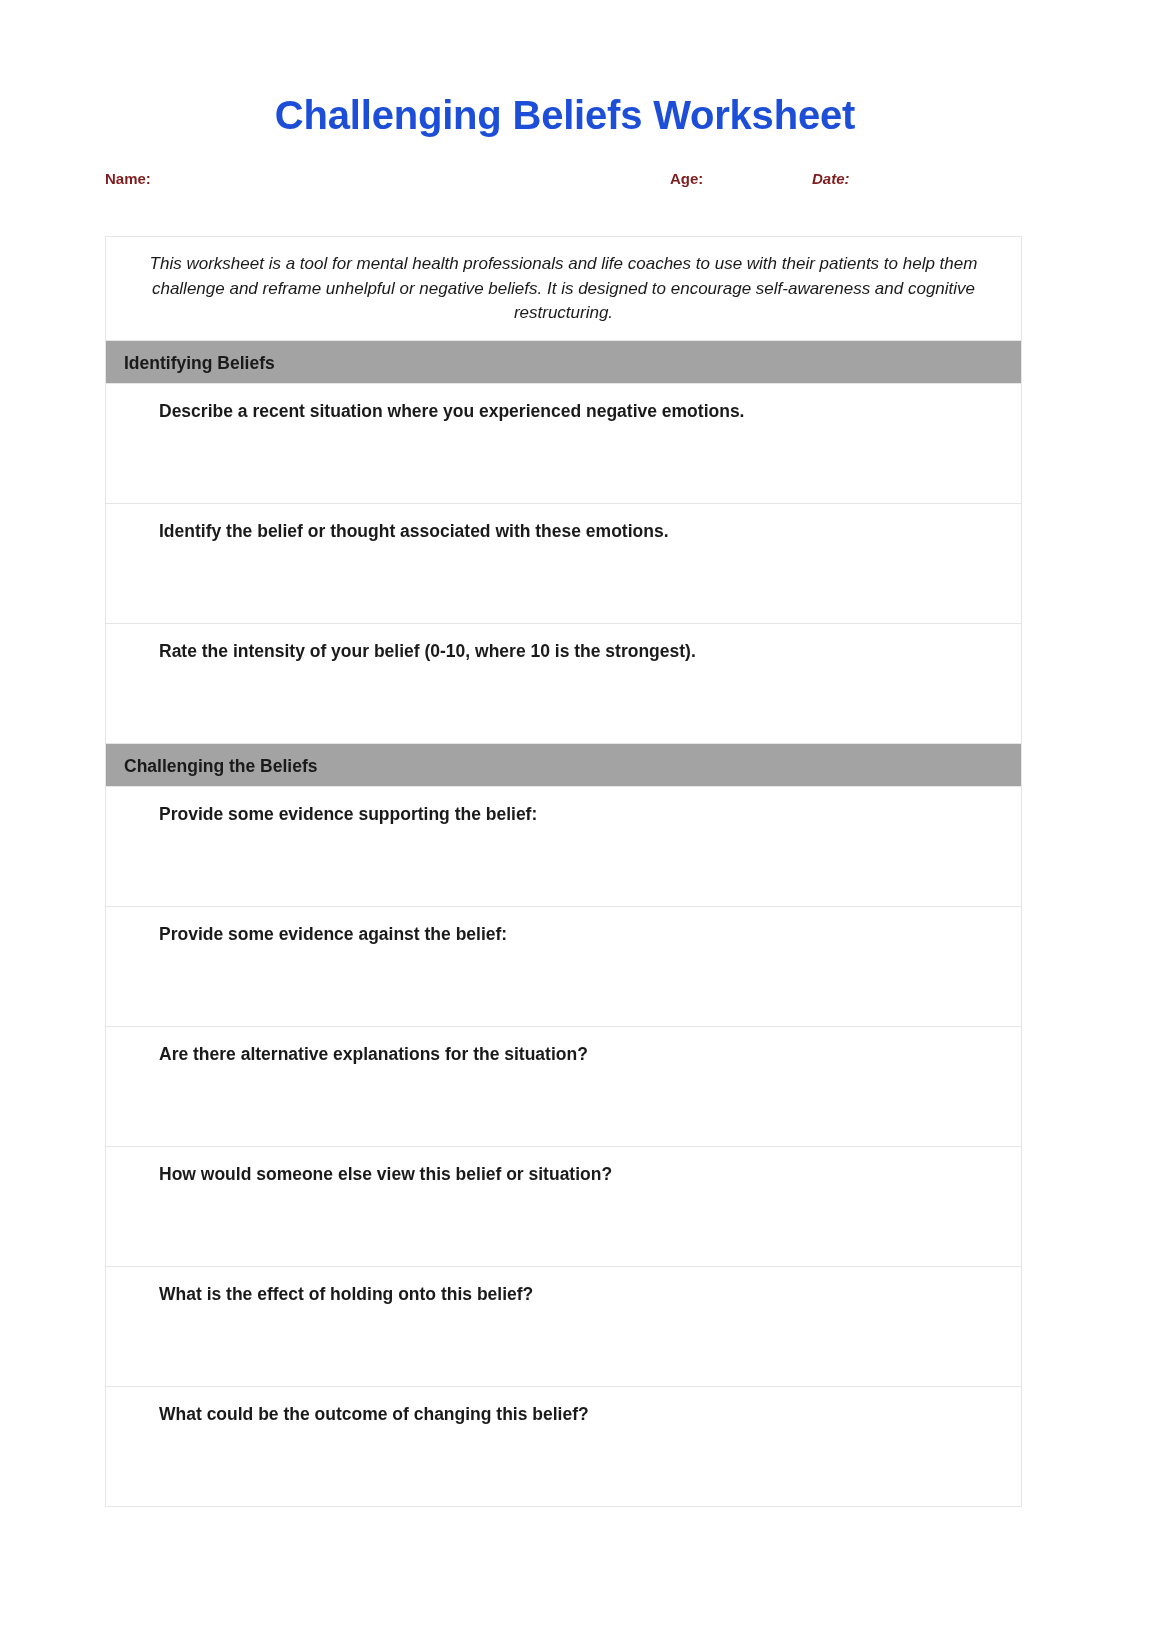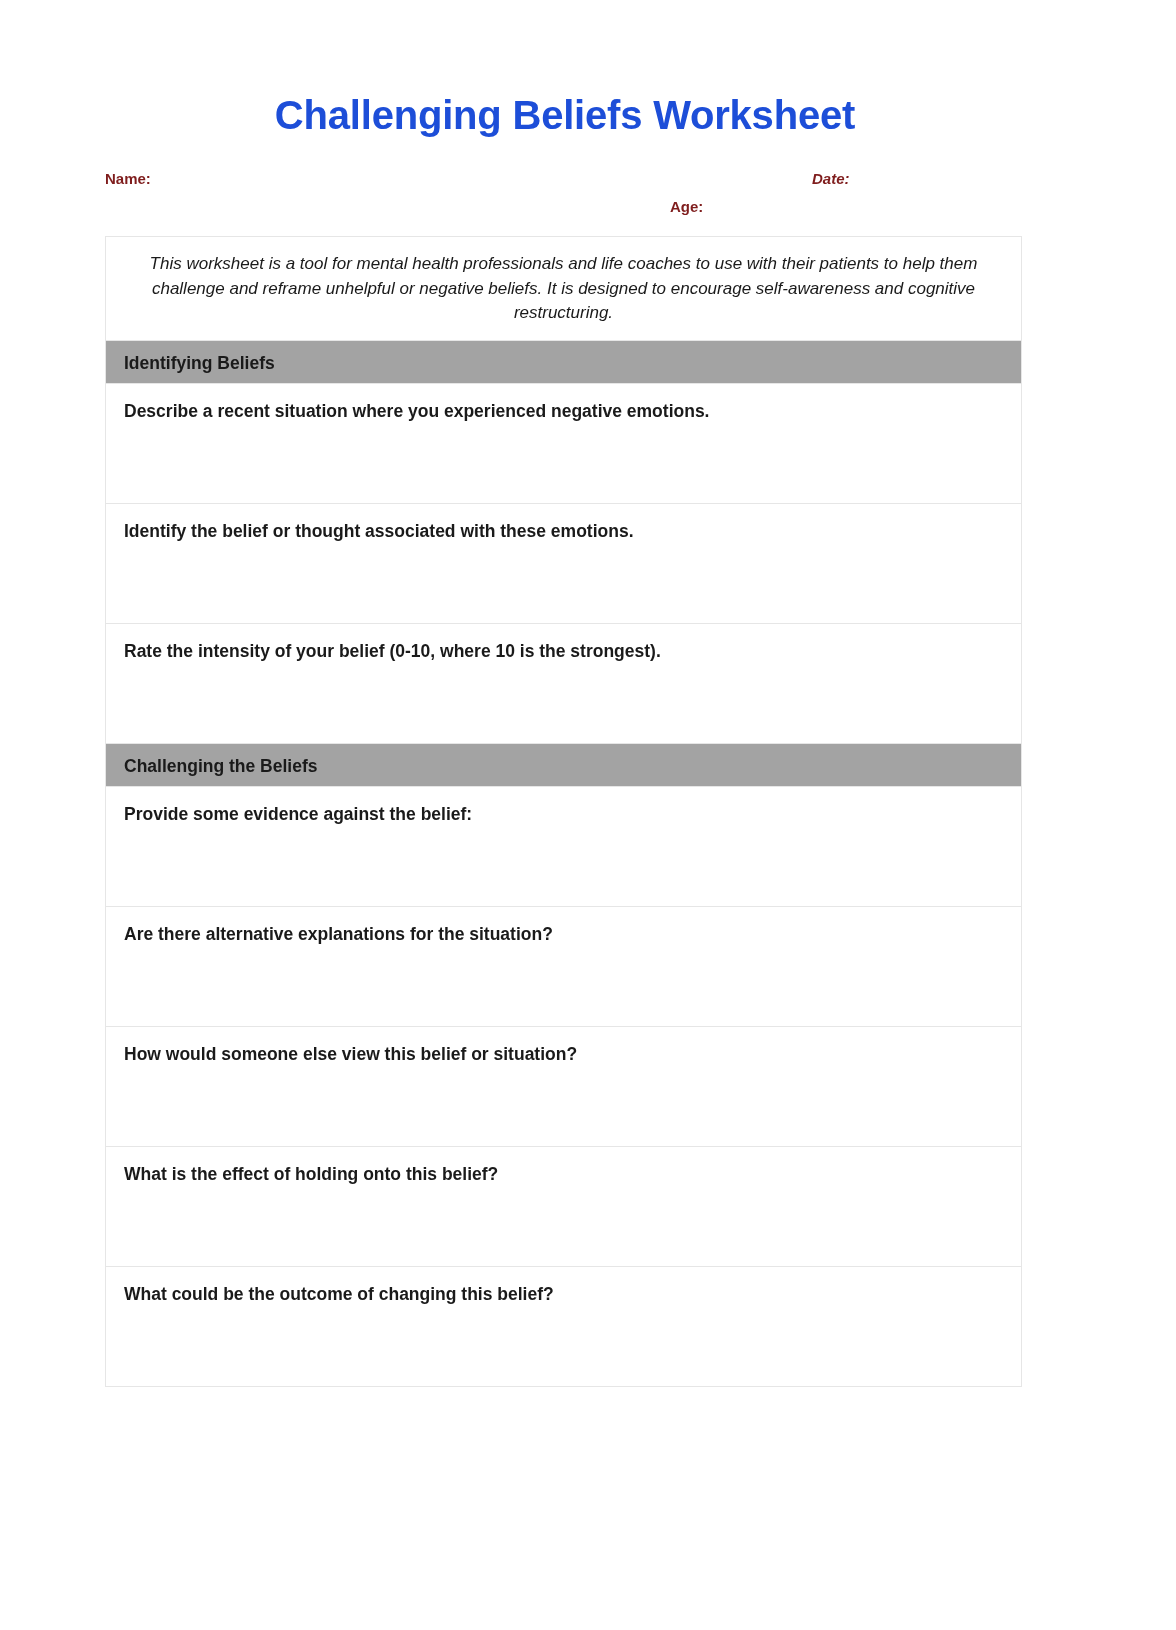--- a/index.html
+++ b/index.html
@@ -46,21 +46,21 @@
   }
   .identity-field {
     position: absolute;
     top: 0;
     font-size: 15px;
     font-weight: bold;
     color: #7f1d1d;
     white-space: nowrap;
   }
   .identity-name { left: 0px; }
-  .identity-age  { left: 565px; margin-top: 28px; }
+  .identity-age  { left: 565px; }
   .identity-date { left: 707px; font-style: italic; }
 
   
   .worksheet {
     position: absolute;
     left: 105px;
     top: 236px;
     width: 917px;
     border: 1px solid #e6e6e6;
     border-bottom: none;
@@ -100,20 +100,21 @@
     padding: 17px 18px 0 18px;
     box-sizing: border-box;
     height: 120px;
     background: #ffffff;
   }
   .question-text {
     font-size: 17.5px;
     font-weight: bold;
     color: #1a1a1a;
     line-height: 1.25;
+    margin-left: 35px;
   }
   .answer-space {
     height: 70px;
   }
 </style>
 </head>
 <body>
 
 <div class="page">
 
@@ -144,20 +145,24 @@
           <div class="answer-space"></div>
         </div>
         <div class="question-row">
           <div class="question-text">Rate the intensity of your belief (0-10, where 10 is the strongest).</div>
           <div class="answer-space"></div>
         </div>
         <div class="section-header">
           <div class="section-header-text">Challenging the Beliefs</div>
         </div>
         <div class="question-row">
+          <div class="question-text">Provide some evidence supporting the belief:</div>
+          <div class="answer-space"></div>
+        </div>
+        <div class="question-row">
           <div class="question-text">Provide some evidence against the belief:</div>
           <div class="answer-space"></div>
         </div>
         <div class="question-row">
           <div class="question-text">Are there alternative explanations for the situation?</div>
           <div class="answer-space"></div>
         </div>
         <div class="question-row">
           <div class="question-text">How would someone else view this belief or situation?</div>
           <div class="answer-space"></div>

